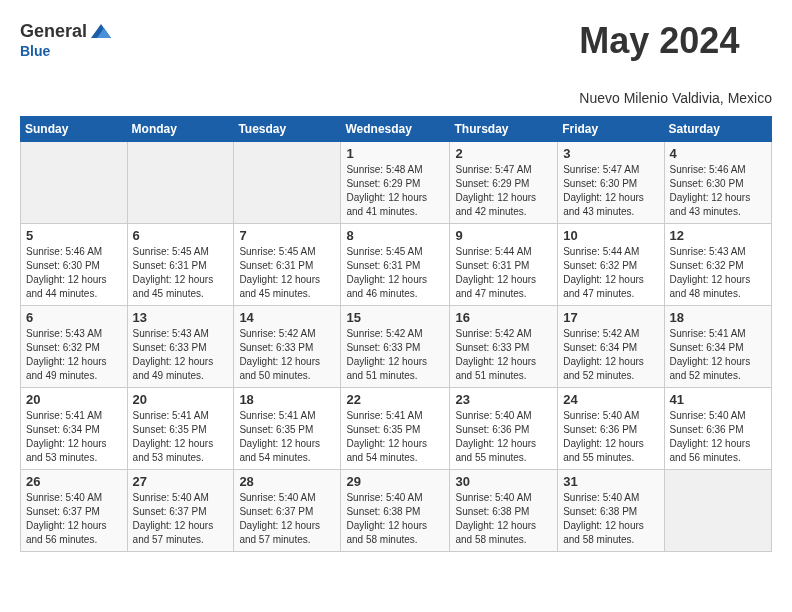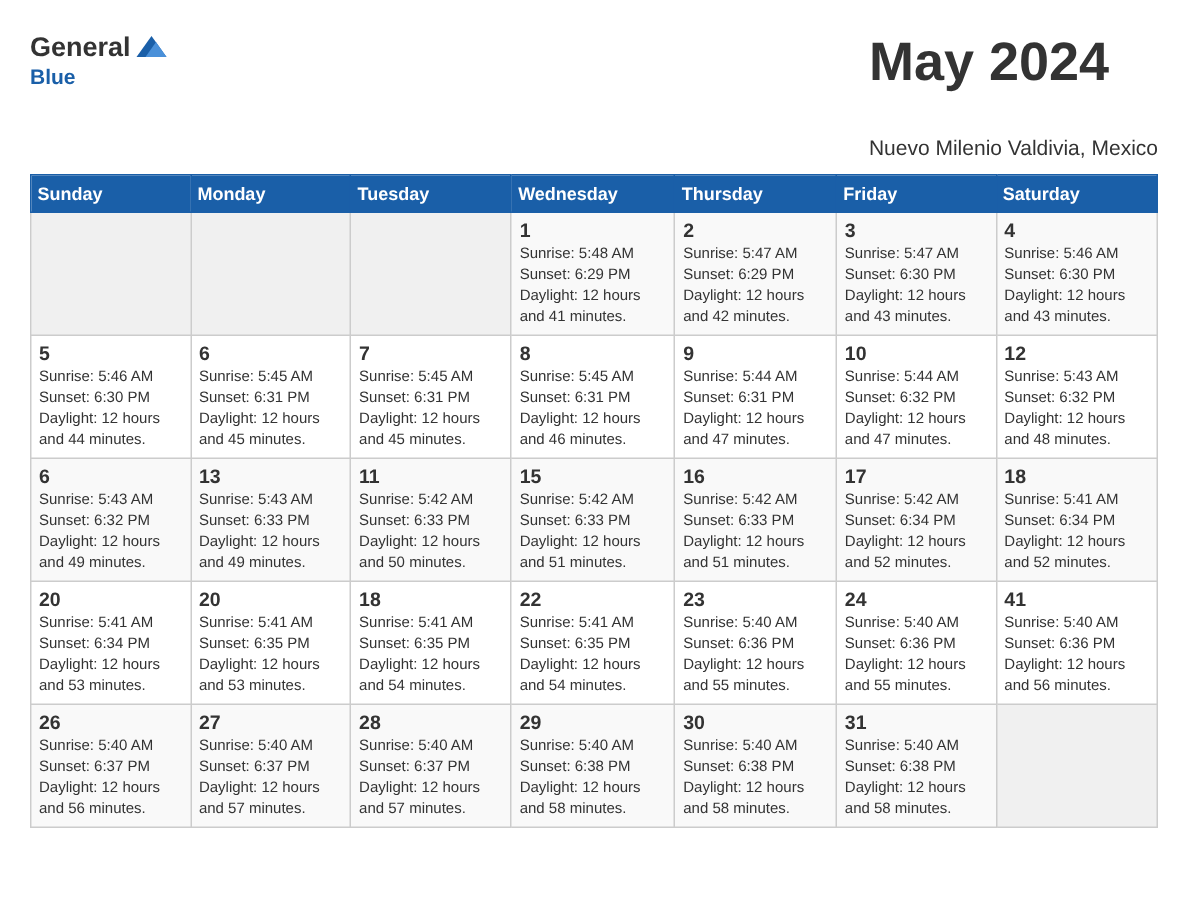--- a/index.html
+++ b/index.html
@@ -182,21 +182,21 @@
       <tr>
         <td>
           <span class="day-number">6</span>
           <div class="day-info">Sunrise: 5:43 AM<br>Sunset: 6:32 PM<br>Daylight: 12 hours<br>and 49 minutes.</div>
         </td>
         <td>
           <span class="day-number">13</span>
           <div class="day-info">Sunrise: 5:43 AM<br>Sunset: 6:33 PM<br>Daylight: 12 hours<br>and 49 minutes.</div>
         </td>
         <td>
-          <span class="day-number">11</span>
+          <span class="day-number">14</span>
           <div class="day-info">Sunrise: 5:42 AM<br>Sunset: 6:33 PM<br>Daylight: 12 hours<br>and 50 minutes.</div>
         </td>
         <td>
           <span class="day-number">15</span>
           <div class="day-info">Sunrise: 5:42 AM<br>Sunset: 6:33 PM<br>Daylight: 12 hours<br>and 51 minutes.</div>
         </td>
         <td>
           <span class="day-number">16</span>
           <div class="day-info">Sunrise: 5:42 AM<br>Sunset: 6:33 PM<br>Daylight: 12 hours<br>and 51 minutes.</div>
         </td>

